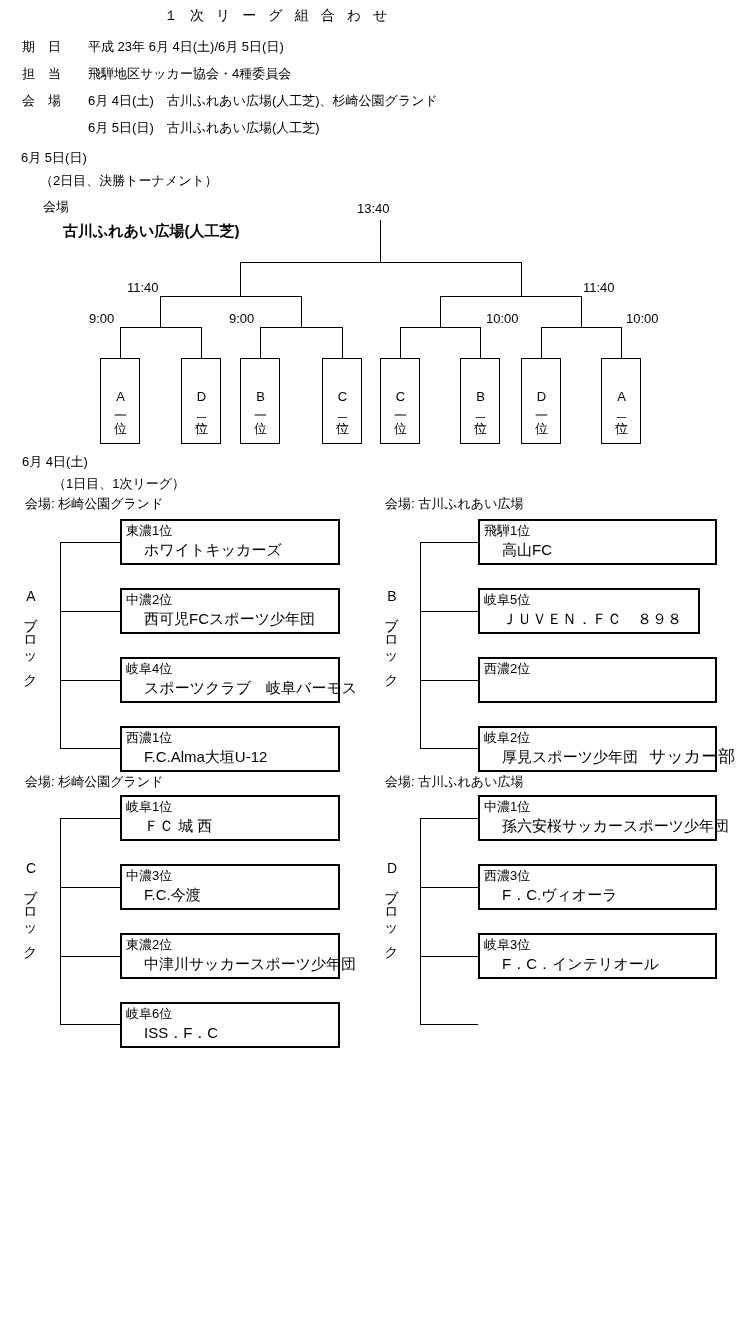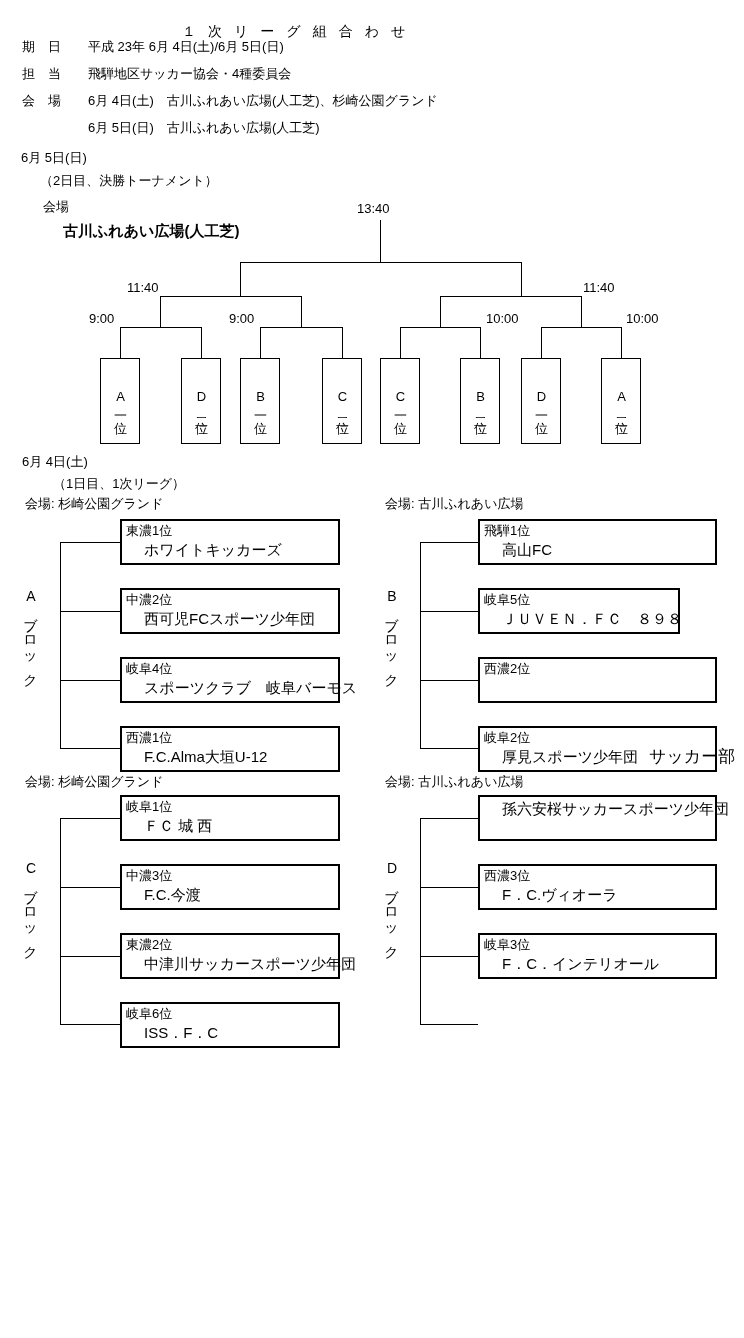--- a/index.html
+++ b/index.html
@@ -30,21 +30,21 @@
   }
   .seed{font-size:13px;line-height:15px;padding:2px 0 0 4px;white-space:pre;}
   .tname{font-size:15px;line-height:17px;margin:3px 0 0 22px;white-space:pre;}
   .tsuffix{font-size:17px;padding-left:11px;}
 </style>
 </head>
 <body>
 
 <div id="canvas">
 
-  <div class="title" style="left:182px;top:7px;margin-top:16px;">１次リーグ組合わせ</div>
+  <div class="title" style="left:164px;top:7px;">１次リーグ組合わせ</div>
 
   <div class="t13" style="left:22px;top:39px;">期　日</div>
   <div class="t13" style="left:88px;top:39px;">平成 23年 6月 4日(土)/6月 5日(日)</div>
 
   <div class="t13" style="left:22px;top:66px;">担　当</div>
   <div class="t13" style="left:88px;top:66px;">飛騨地区サッカー協会・4種委員会</div>
 
   <div class="t13" style="left:22px;top:93px;">会　場</div>
   <div class="t13" style="left:88px;top:93px;">6月 4日(土)　古川ふれあい広場(人工芝)、杉崎公園グランド</div>
   <div class="t13" style="left:88px;top:120px;">6月 5日(日)　古川ふれあい広場(人工芝)</div>
@@ -161,21 +161,21 @@
   </div>
   <div class="tbox" style="left:120px;top:726px;width:220px;">
     <div class="seed">西濃1位</div>
     <div class="tname"><span>F.C.Alma大垣U-12</span><span class="tsuffix"></span></div>
   </div>
 
   <div class="tbox" style="left:478px;top:519px;width:239px;">
     <div class="seed">飛騨1位</div>
     <div class="tname"><span>高山FC</span><span class="tsuffix"></span></div>
   </div>
-  <div class="tbox" style="left:478px;top:588px;width:202px;">
+  <div class="tbox" style="left:478px;top:588px;width:222px;">
     <div class="seed">岐阜5位</div>
     <div class="tname"><span>ＪＵＶＥＮ．ＦＣ　８９８</span><span class="tsuffix"></span></div>
   </div>
   <div class="tbox" style="left:478px;top:657px;width:239px;">
     <div class="seed">西濃2位</div>
   </div>
   <div class="tbox" style="left:478px;top:726px;width:239px;">
     <div class="seed">岐阜2位</div>
     <div class="tname"><span>厚見スポーツ少年団</span><span class="tsuffix">サッカー部</span></div>
   </div>
@@ -191,20 +191,21 @@
   <div class="tbox" style="left:120px;top:933px;width:220px;">
     <div class="seed">東濃2位</div>
     <div class="tname"><span>中津川サッカースポーツ少年団</span><span class="tsuffix"></span></div>
   </div>
   <div class="tbox" style="left:120px;top:1002px;width:220px;">
     <div class="seed">岐阜6位</div>
     <div class="tname"><span>ISS．F．C</span><span class="tsuffix"></span></div>
   </div>
 
   <div class="tbox" style="left:478px;top:795px;width:239px;">
+    <div class="seed">中濃1位</div>
     <div class="tname"><span>孫六安桜サッカースポーツ少年団</span><span class="tsuffix"></span></div>
   </div>
   <div class="tbox" style="left:478px;top:864px;width:239px;">
     <div class="seed">西濃3位</div>
     <div class="tname"><span>F．C.ヴィオーラ</span><span class="tsuffix"></span></div>
   </div>
   <div class="tbox" style="left:478px;top:933px;width:239px;">
     <div class="seed">岐阜3位</div>
     <div class="tname"><span>F．C．インテリオール</span><span class="tsuffix"></span></div>
   </div>

